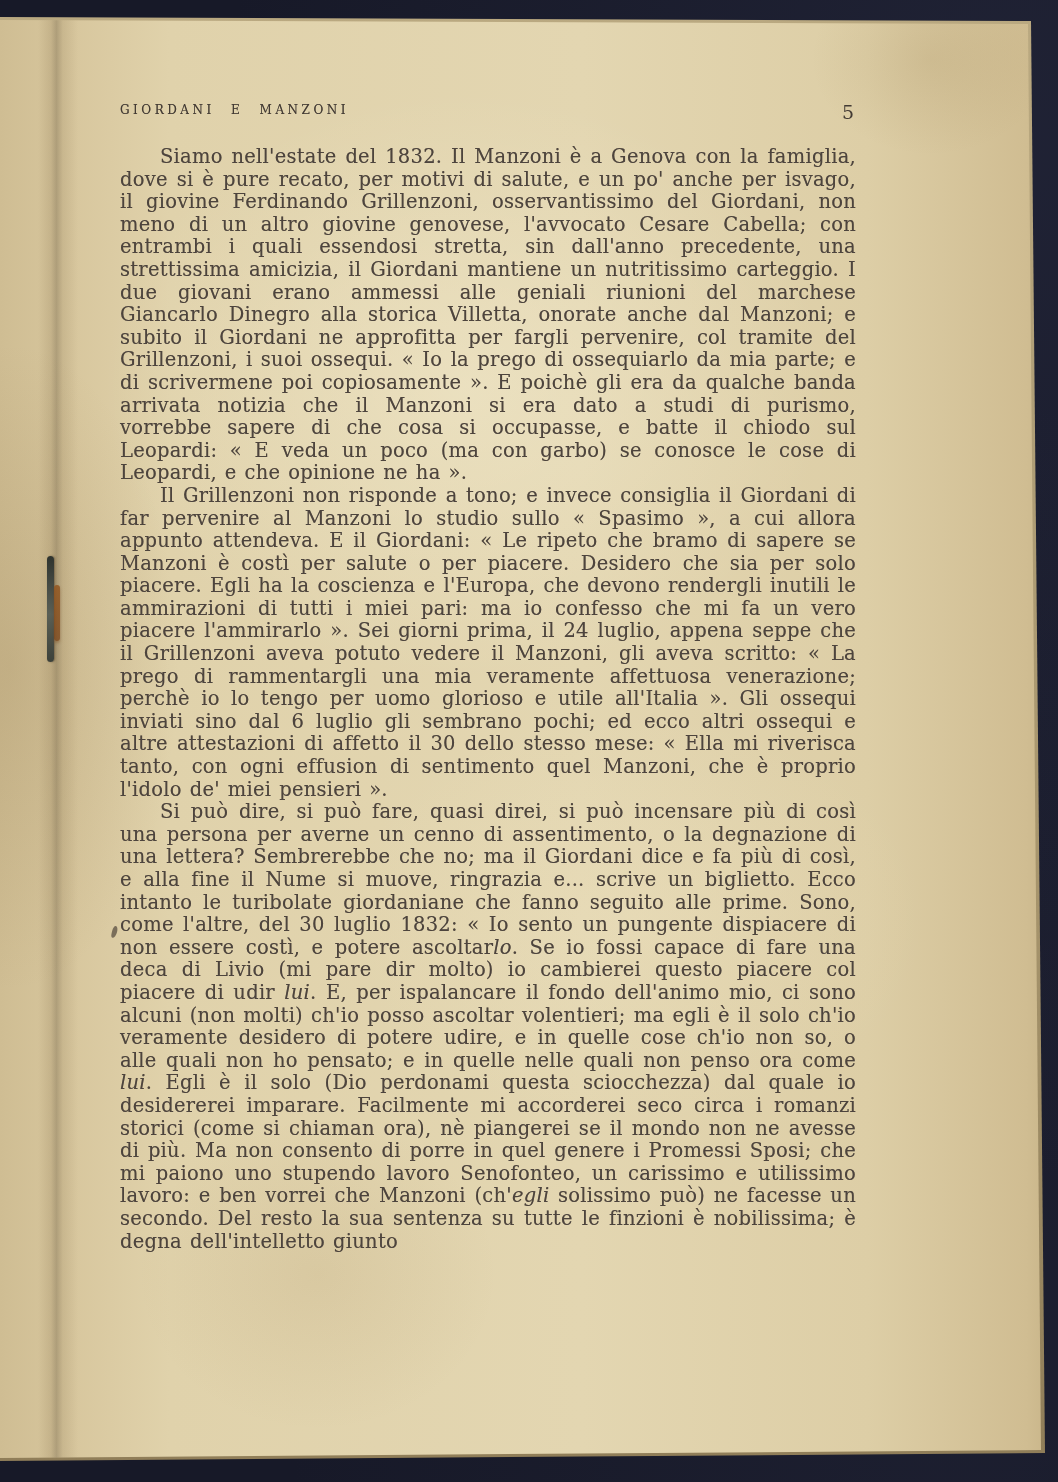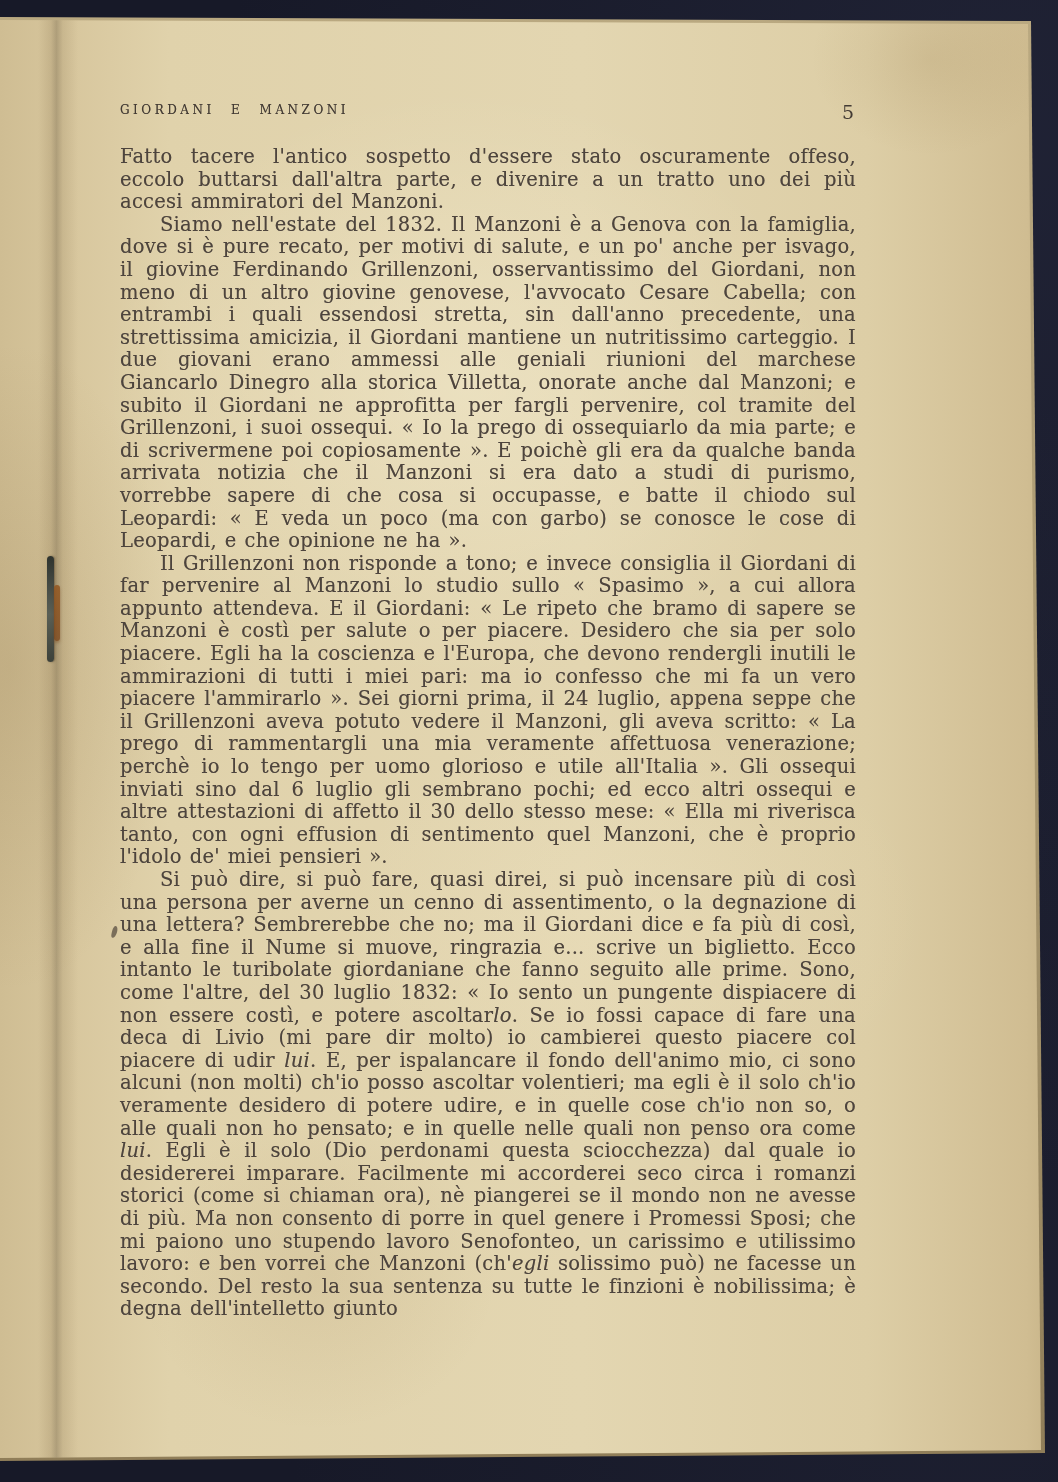--- a/index.html
+++ b/index.html
@@ -97,19 +97,18 @@
     <div class="stitch"></div>
     <div class="stitch-rust"></div>
     <div class="margin-mark"></div>
 
     <div class="header">
       <span class="running-title">GIORDANI E MANZONI</span>
       <span class="page-number">5</span>
     </div>
 
     <div class="text-block" id="text-block">
-        <p><span>Fatto tacere l'antico sospetto d'essere stato oscuramente offeso, eccolo buttarsi dall'altra parte, e divenire a un tratto uno dei più accesi ammiratori del Manzoni.</span></p>
         <p class="indent"><span>Siamo nell'estate del 1832. Il Manzoni è a Genova con la famiglia, dove si è pure recato, per motivi di salute, e un po' anche per isvago, il giovine Ferdinando Grillenzoni, osservantissimo del Giordani, non meno di un altro giovine genovese, l'avvocato Cesare Cabella; con entrambi i quali essendosi stretta, sin dall'anno precedente, una strettissima amicizia, il Giordani mantiene un nutritissimo carteggio. I due giovani erano ammessi alle geniali riunioni del marchese Giancarlo Dinegro alla storica Villetta, onorate anche dal Manzoni; e subito il Giordani ne approfitta per fargli pervenire, col tramite del Grillenzoni, i suoi ossequi. « Io la prego di ossequiarlo da mia parte; e di scrivermene poi copiosamente ». E poichè gli era da qualche banda arrivata notizia che il Manzoni si era dato a studi di purismo, vorrebbe sapere di che cosa si occupasse, e batte il chiodo sul Leopardi: « E veda un poco (ma con garbo) se conosce le cose di Leopardi, e che opinione ne ha ».</span></p>
         <p class="indent"><span>Il Grillenzoni non risponde a tono; e invece consiglia il Giordani di far pervenire al Manzoni lo studio sullo « Spasimo », a cui allora appunto attendeva. E il Giordani: « Le ripeto che bramo di sapere se Manzoni è costì per salute o per piacere. Desidero che sia per solo piacere. Egli ha la coscienza e l'Europa, che devono rendergli inutili le ammirazioni di tutti i miei pari: ma io confesso che mi fa un vero piacere l'ammirarlo ». Sei giorni prima, il 24 luglio, appena seppe che il Grillenzoni aveva potuto vedere il Manzoni, gli aveva scritto: « La prego di rammentargli una mia veramente affettuosa venerazione; perchè io lo tengo per uomo glorioso e utile all'Italia ». Gli ossequi inviati sino dal 6 luglio gli sembrano pochi; ed ecco altri ossequi e altre attestazioni di affetto il 30 dello stesso mese: « Ella mi riverisca tanto, con ogni effusion di sentimento quel Manzoni, che è proprio l'idolo de' miei pensieri ».</span></p>
         <p class="indent"><span>Si può dire, si può fare, quasi direi, si può incensare più di così una persona per averne un cenno di assentimento, o la degnazione di una lettera? Sembrerebbe che no; ma il Giordani dice e fa più di così, e alla fine il Nume si muove, ringrazia e... scrive un biglietto. Ecco intanto le turibolate giordaniane che fanno seguito alle prime. Sono, come l'altre, del 30 luglio 1832: « Io sento un pungente dispiacere di non essere costì, e potere ascoltar</span><em>lo</em><span>. Se io fossi capace di fare una deca di Livio (mi pare dir molto) io cambierei questo piacere col piacere di udir </span><em>lui</em><span>. E, per ispalancare il fondo dell'animo mio, ci sono alcuni (non molti) ch'io posso ascoltar volentieri; ma egli è il solo ch'io veramente desidero di potere udire, e in quelle cose ch'io non so, o alle quali non ho pensato; e in quelle nelle quali non penso ora come </span><em>lui</em><span>. Egli è il solo (Dio perdonami questa sciocchezza) dal quale io desidererei imparare. Facilmente mi accorderei seco circa i romanzi storici (come si chiaman ora), nè piangerei se il mondo non ne avesse di più. Ma non consento di porre in quel genere i Promessi Sposi; che mi paiono uno stupendo lavoro Senofonteo, un carissimo e utilissimo lavoro: e ben vorrei che Manzoni (ch'</span><em>egli</em><span> solissimo può) ne facesse un secondo. Del resto la sua sentenza su tutte le finzioni è nobilissima; è degna dell'intelletto giunto</span></p>
       </div>
   </div>
 </div>
 
 </body></html>

